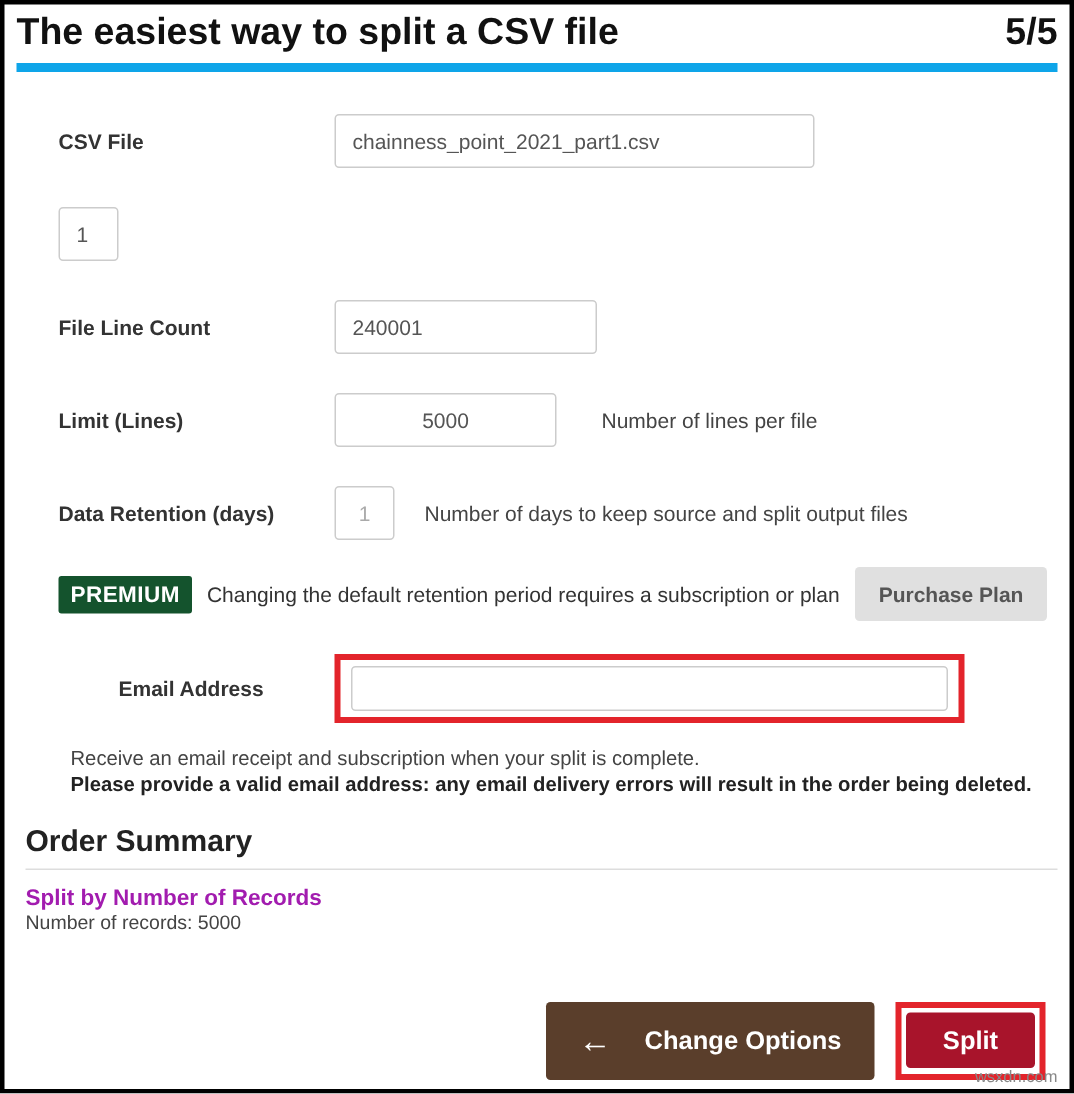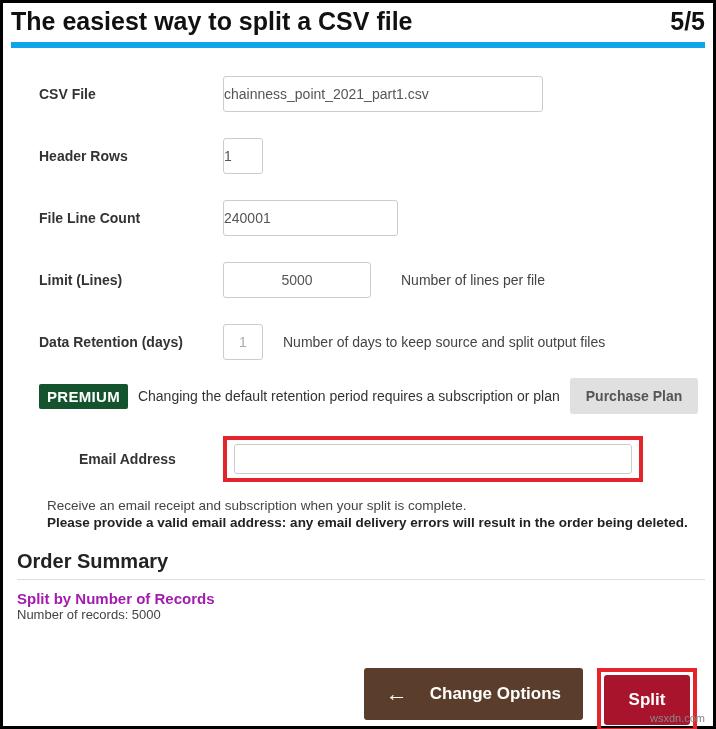--- a/index.html
+++ b/index.html
@@ -49,21 +49,21 @@
     width: 184px;
     font-size: 14px;
     font-weight: 700;
     color: #333;
     flex-shrink: 0;
   }
   .row input[type="text"] {
     height: 36px;
     border: 1px solid #ccc;
     border-radius: 3px;
-    padding: 0 0;
+    padding: 0 11px;
     font-size: 14px;
     color: #555;
     background: #fff;
   }
   .row input.disabled {
     background: #fff;
     color: #aaa;
   }
   .row .hint {
     margin-left: 30px;
@@ -193,21 +193,21 @@
     padding: 3px;
     display: inline-flex;
   }
   .btn-split {
     background: #a8142b;
     color: #fff;
     border: none;
     font-size: 17px;
     font-weight: 700;
     width: 86px;
-    height: 50px;
+    height: 37px;
     border-radius: 3px;
     cursor: pointer;
   }
   .watermark {
     position: absolute;
     bottom: 2px;
     right: 8px;
     font-size: 11px;
     color: #888;
   }
@@ -221,21 +221,20 @@
     <div class="step">5/5</div>
   </div>
 
   <div class="form-area">
     <div class="row">
       <div class="lbl">CSV File</div>
       <input type="text" style="width: 320px;" value="chainness_point_2021_part1.csv">
     </div>
 
     <div class="row">
-      <div class="lbl">Header Rows</div>
       <input type="text" style="width: 40px; text-align: left;" value="1">
     </div>
 
     <div class="row">
       <div class="lbl">File Line Count</div>
       <input type="text" style="width: 175px;" value="240001">
     </div>
 
     <div class="row">
       <div class="lbl">Limit (Lines)</div>

